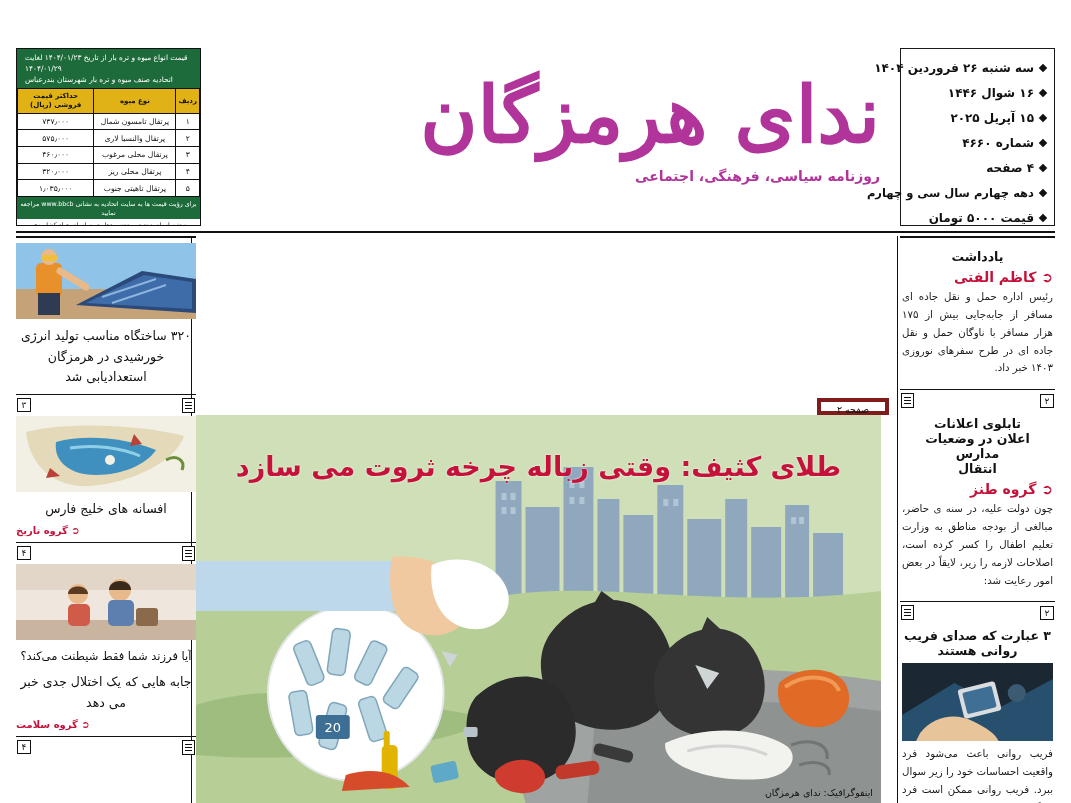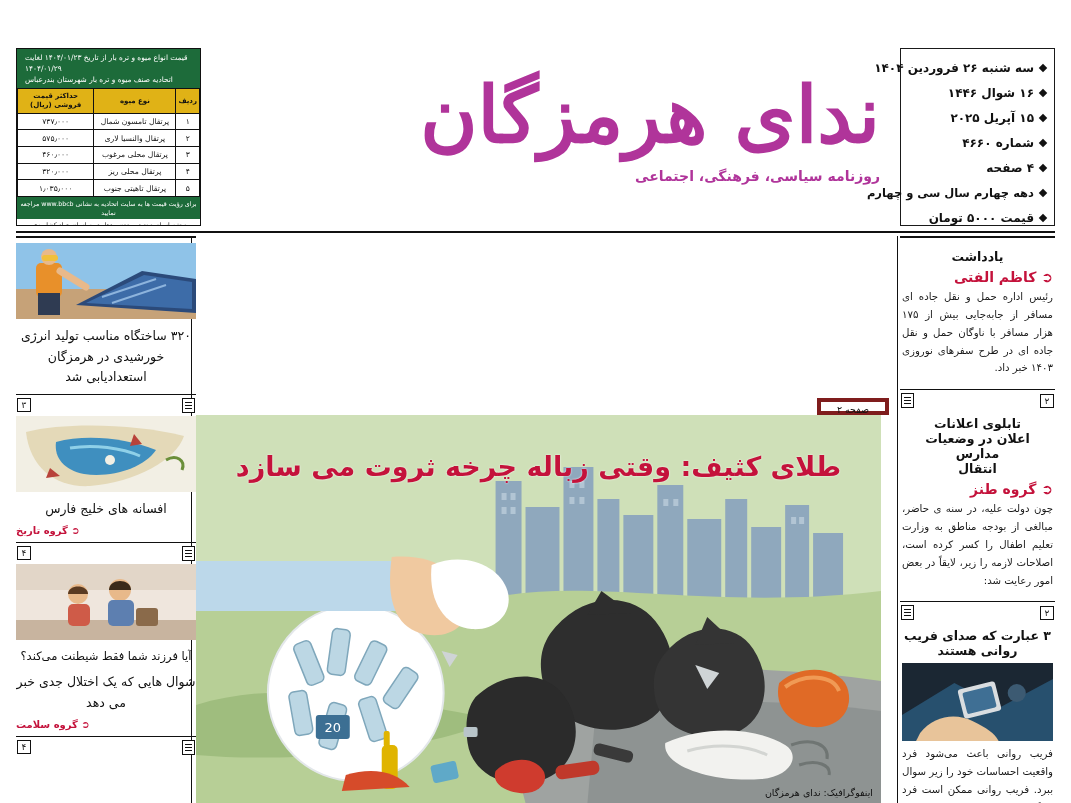--- a/index.html
+++ b/index.html
@@ -572,21 +572,21 @@
           <circle cx="62" cy="30" r="10" fill="#e8b98a"></circle>
           <path d="M52 30 C52 20 72 20 72 30 Z" fill="#5a3b22"></path>
           <rect x="52" y="40" width="22" height="22" rx="5" fill="#cf5b48"></rect>
           <circle cx="104" cy="26" r="11" fill="#e8b98a"></circle>
           <path d="M93 26 C93 14 115 14 115 26 Z" fill="#3a2a1a"></path>
           <rect x="92" y="36" width="26" height="26" rx="5" fill="#5d7fb0"></rect>
           <rect x="120" y="44" width="22" height="18" rx="3" fill="#8a6a4a"></rect>
         </g>
       </svg>
       <div class="rc-title small">آیا فرزند شما فقط شیطنت می‌کند؟</div>
-      <div class="rc-title">شوال هایی که یک اختلال جدی خبر می دهد</div>
+      <div class="rc-title">جابه هایی که یک اختلال جدی خبر می دهد</div>
       <div class="rc-kicker">➲ <span>گروه سلامت</span></div>
     </div>
     <div class="rc-div"></div>
     <div class="rc-meta">
       <div class="doc-icon">
           <div class="pg"></div>
         </div>
       <div class="sb-num">۴</div>
     </div>
   </div>

